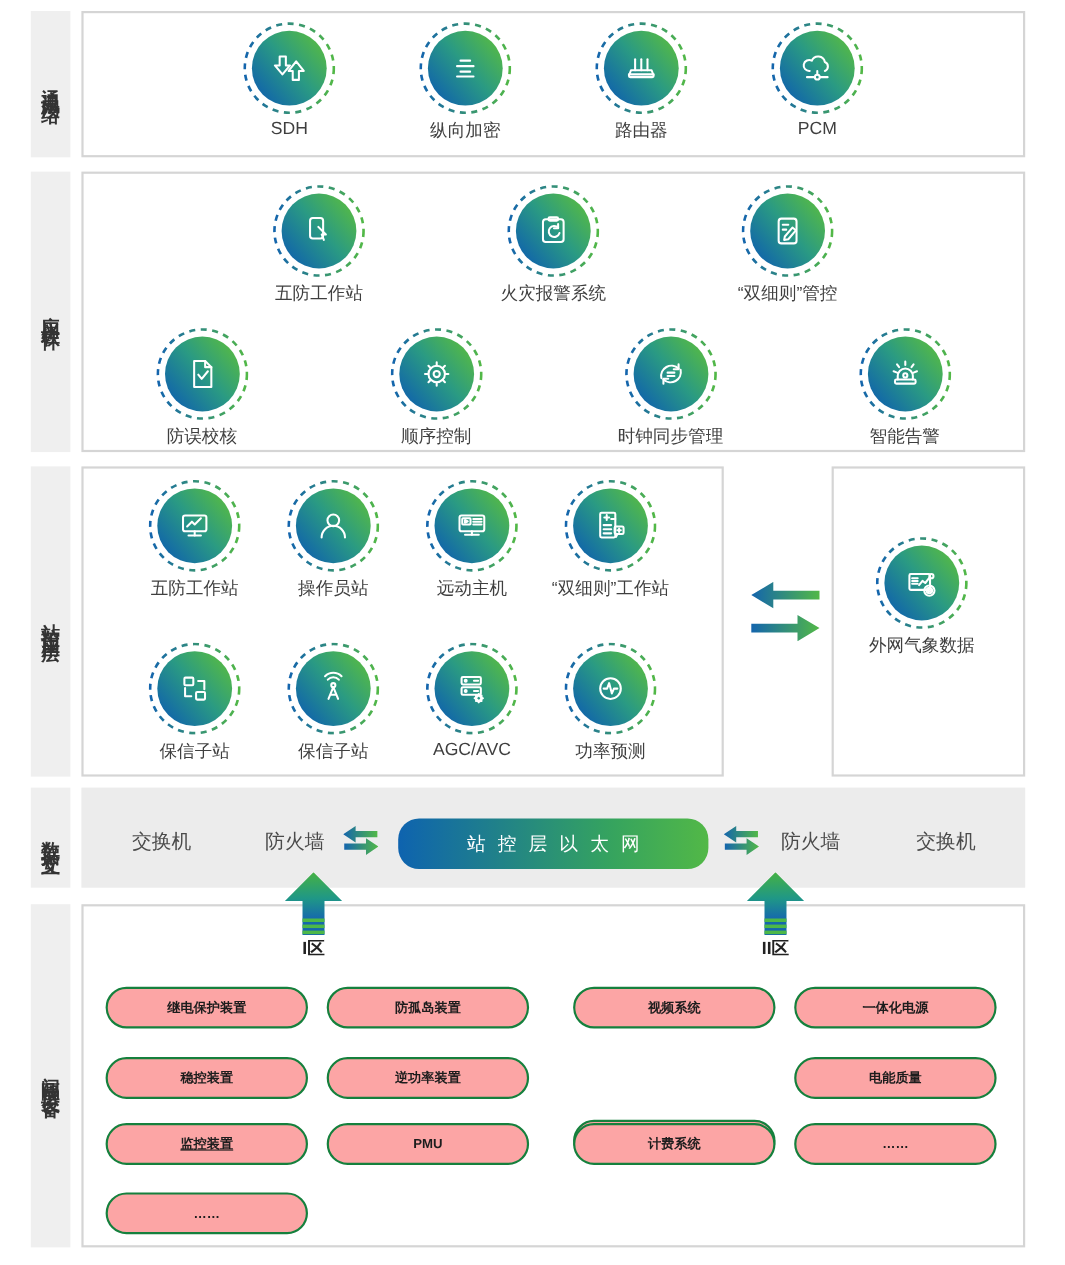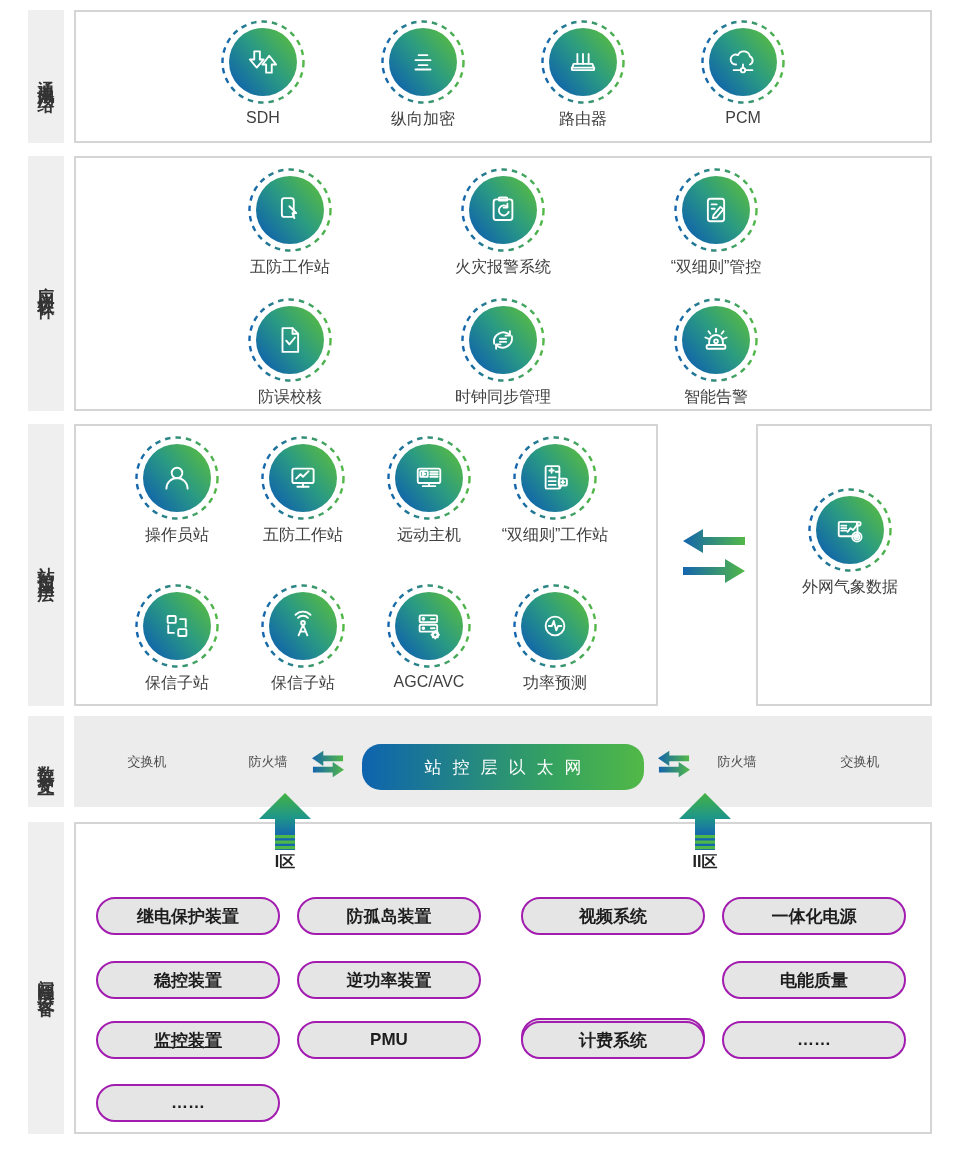--- a/index.html
+++ b/index.html
@@ -15,57 +15,57 @@
   #side-station{top:424px;height:282px}
   #side-exchange{top:716px;height:91px}
   #side-bay{top:822px;height:312px}
   
   .box{position:absolute;left:74px;width:858px;background:#fff;border:2px solid #d5d5d5;
        box-sizing:border-box;}
   #box-network{top:10px;height:133px}
   #box-software{top:156px;height:255px}
   #box-station{top:424px;height:282px;width:584px}
   #box-external{top:424px;left:756px;width:176px;height:282px;display:flex;flex-direction:column;
-                align-items:flex-end;padding-top:62px;padding-left:43px;}
+                align-items:flex-start;padding-top:62px;}
   #box-exchange{top:716px;height:91px;background:#ececec;border:none}
   #box-bay{top:822px;height:312px}
   
   .iconrow{display:flex;justify-content:center;}
   .cell{display:flex;flex-direction:column;align-items:center;}
   .w160{width:160px}.w213{width:213px}.w126{width:126px}
   .ring{position:relative;width:84px;height:84px;}
   .ringsvg{position:absolute;inset:0;width:84px;height:84px;}
   .disc{position:absolute;inset:8px;border-radius:50%;
         background:linear-gradient(50deg,#0f61ad 8%,#2a9a83 52%,#55b946 90%);
         display:flex;align-items:center;justify-content:center;}
   .disc svg{width:40px;height:40px;}
   .cell-lbl{margin-top:5px;font-size:16px;color:#3f3f3f;white-space:nowrap;}
   #box-network .iconrow{margin-top:8px}
   #box-software .row1{margin-top:10px}
   #box-software .row2{margin-top:20px}
   #box-station .row1{margin-top:10px}
   #box-station .row2{margin-top:38px}
   
-  .ex-label{position:absolute;top:753px;transform:translateX(-50%);font-size:13px;color:#4b4b4b;
+  .ex-label{position:absolute;top:753px;transform:translateX(-50%);font-size:18px;color:#4b4b4b;
             white-space:nowrap;}
   .ex-arrow{position:absolute;top:750px;transform:translateX(-50%);width:32px;height:28px;}
   #eth-pill{position:absolute;left:362px;top:744px;width:282px;height:46px;border-radius:19px;
             background:linear-gradient(90deg,#0e63af,#35a35f 68%,#52b847);color:#fff;
             display:flex;align-items:center;justify-content:center;font-size:17px;font-weight:500;
             letter-spacing:11px;text-indent:11px;white-space:nowrap;}
   
   #big-exchange{position:absolute;left:681px;top:529px;width:66px;height:54px;z-index:3;}
   
   .up-arrow{position:absolute;top:793px;transform:translateX(-50%);width:54px;height:57px;z-index:5;}
   .zone-lbl{position:absolute;top:852px;transform:translateX(-50%);font-size:16px;font-weight:700;
             color:#222;z-index:5;white-space:nowrap;}
   
-  .pill{position:absolute;width:184px;height:38px;box-sizing:border-box;border:2px solid #a21caf;
-        border-radius:20px;background:#e5e5e5;display:flex;align-items:center;justify-content:center;
-        font-size:17px;font-weight:700;color:#1d1d1d;white-space:nowrap;}
+  .pill{position:absolute;width:184px;height:38px;box-sizing:border-box;border:2px solid #15803d;
+        border-radius:20px;background:#fca5a5;display:flex;align-items:center;justify-content:center;
+        font-size:12px;font-weight:700;color:#1d1d1d;white-space:nowrap;}
   .hidden-defs{position:absolute;width:0;height:0;overflow:hidden;}
 </style>
 </head>
 <body>
 
 <div id="canvas">
 
   <svg class="hidden-defs" aria-hidden="true">
     <defs>
       <linearGradient id="gradLR" x1="0" y1="0" x2="1" y2="0">
@@ -248,20 +248,37 @@
           <div class="cell-lbl">防误校核</div>
         </div>
         <div class="cell w213">
           <div class="ring">
             <svg class="ringsvg" viewBox="0 0 84 84">
               <circle cx="42" cy="42" r="40.5" fill="none" stroke="url(#gradLR)" stroke-width="2.4" stroke-dasharray="5.5 5"></circle>
             </svg>
             <div class="disc">
               <svg viewBox="0 0 64 64">
                 <g stroke="#fff" stroke-width="3" fill="none" stroke-linecap="round" stroke-linejoin="round">
+                  <circle cx="32" cy="32" r="12"></circle>
+                  <circle cx="32" cy="32" r="4.5"></circle>
+                  <path d="M32 15 v5 M32 44 v5 M15 32 h5 M44 32 h5 M20 20 l3.5 3.5 M40.5 40.5 l3.5 3.5 M44 20 l-3.5 3.5 M23.5 40.5 l-3.5 3.5"></path>
+                </g>
+              </svg>
+            </div>
+          </div>
+          <div class="cell-lbl">顺序控制</div>
+        </div>
+        <div class="cell w213">
+          <div class="ring">
+            <svg class="ringsvg" viewBox="0 0 84 84">
+              <circle cx="42" cy="42" r="40.5" fill="none" stroke="url(#gradLR)" stroke-width="2.4" stroke-dasharray="5.5 5"></circle>
+            </svg>
+            <div class="disc">
+              <svg viewBox="0 0 64 64">
+                <g stroke="#fff" stroke-width="3" fill="none" stroke-linecap="round" stroke-linejoin="round">
                   <path d="M18 38 a15 15 0 0 1 25 -14"></path>
                   <path d="M43 18 v7 h-7"></path>
                   <path d="M46 26 a15 15 0 0 1 -25 14"></path>
                   <path d="M21 46 v-7 h7"></path>
                   <line x1="27" y1="30" x2="37" y2="30"></line>
                   <line x1="27" y1="35" x2="37" y2="35"></line>
                 </g>
               </svg>
             </div>
           </div>
@@ -295,45 +312,45 @@
   <div class="box" id="box-station">
     <div class="iconrow row1" id="station-row1">
         <div class="cell w126">
           <div class="ring">
             <svg class="ringsvg" viewBox="0 0 84 84">
               <circle cx="42" cy="42" r="40.5" fill="none" stroke="url(#gradLR)" stroke-width="2.4" stroke-dasharray="5.5 5"></circle>
             </svg>
             <div class="disc">
               <svg viewBox="0 0 64 64">
                 <g stroke="#fff" stroke-width="3" fill="none" stroke-linecap="round" stroke-linejoin="round">
-                  <circle cx="32" cy="24" r="8.5"></circle>
-                  <path d="M15 49 a17 17 0 0 1 34 0"></path>
-                </g>
-              </svg>
-            </div>
-          </div>
-          <div class="cell-lbl">操作员站</div>
-        </div>
-        <div class="cell w126">
-          <div class="ring">
-            <svg class="ringsvg" viewBox="0 0 84 84">
-              <circle cx="42" cy="42" r="40.5" fill="none" stroke="url(#gradLR)" stroke-width="2.4" stroke-dasharray="5.5 5"></circle>
-            </svg>
-            <div class="disc">
-              <svg viewBox="0 0 64 64">
-                <g stroke="#fff" stroke-width="3" fill="none" stroke-linecap="round" stroke-linejoin="round">
                   <rect x="15" y="17" width="34" height="23" rx="3"></rect>
                   <path d="M21 33 l7 -7 4 4 9 -9"></path>
                   <line x1="32" y1="40" x2="32" y2="46"></line>
                   <line x1="23" y1="46" x2="41" y2="46"></line>
                 </g>
               </svg>
             </div>
           </div>
           <div class="cell-lbl">五防工作站</div>
+        </div>
+        <div class="cell w126">
+          <div class="ring">
+            <svg class="ringsvg" viewBox="0 0 84 84">
+              <circle cx="42" cy="42" r="40.5" fill="none" stroke="url(#gradLR)" stroke-width="2.4" stroke-dasharray="5.5 5"></circle>
+            </svg>
+            <div class="disc">
+              <svg viewBox="0 0 64 64">
+                <g stroke="#fff" stroke-width="3" fill="none" stroke-linecap="round" stroke-linejoin="round">
+                  <circle cx="32" cy="24" r="8.5"></circle>
+                  <path d="M15 49 a17 17 0 0 1 34 0"></path>
+                </g>
+              </svg>
+            </div>
+          </div>
+          <div class="cell-lbl">操作员站</div>
         </div>
         <div class="cell w126">
           <div class="ring">
             <svg class="ringsvg" viewBox="0 0 84 84">
               <circle cx="42" cy="42" r="40.5" fill="none" stroke="url(#gradLR)" stroke-width="2.4" stroke-dasharray="5.5 5"></circle>
             </svg>
             <div class="disc">
               <svg viewBox="0 0 64 64">
                 <g stroke="#fff" stroke-width="3" fill="none" stroke-linecap="round" stroke-linejoin="round">
                   <rect x="14" y="17" width="36" height="23" rx="3"></rect>

